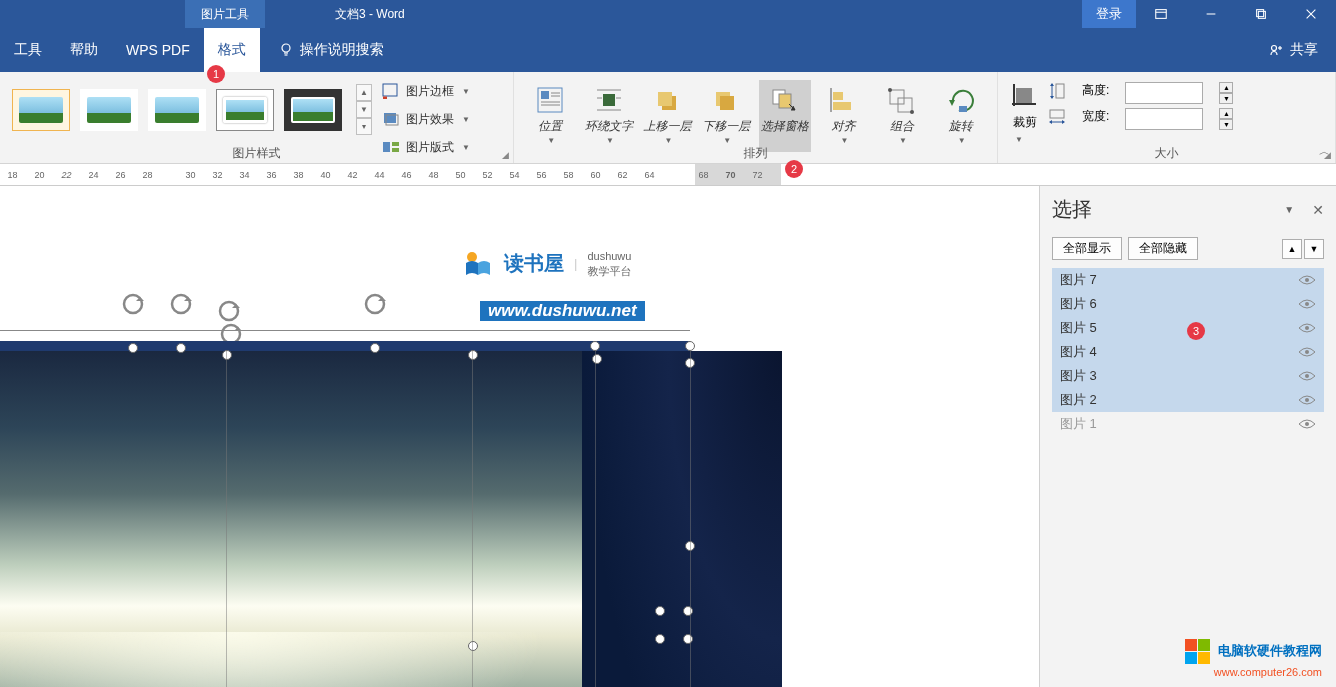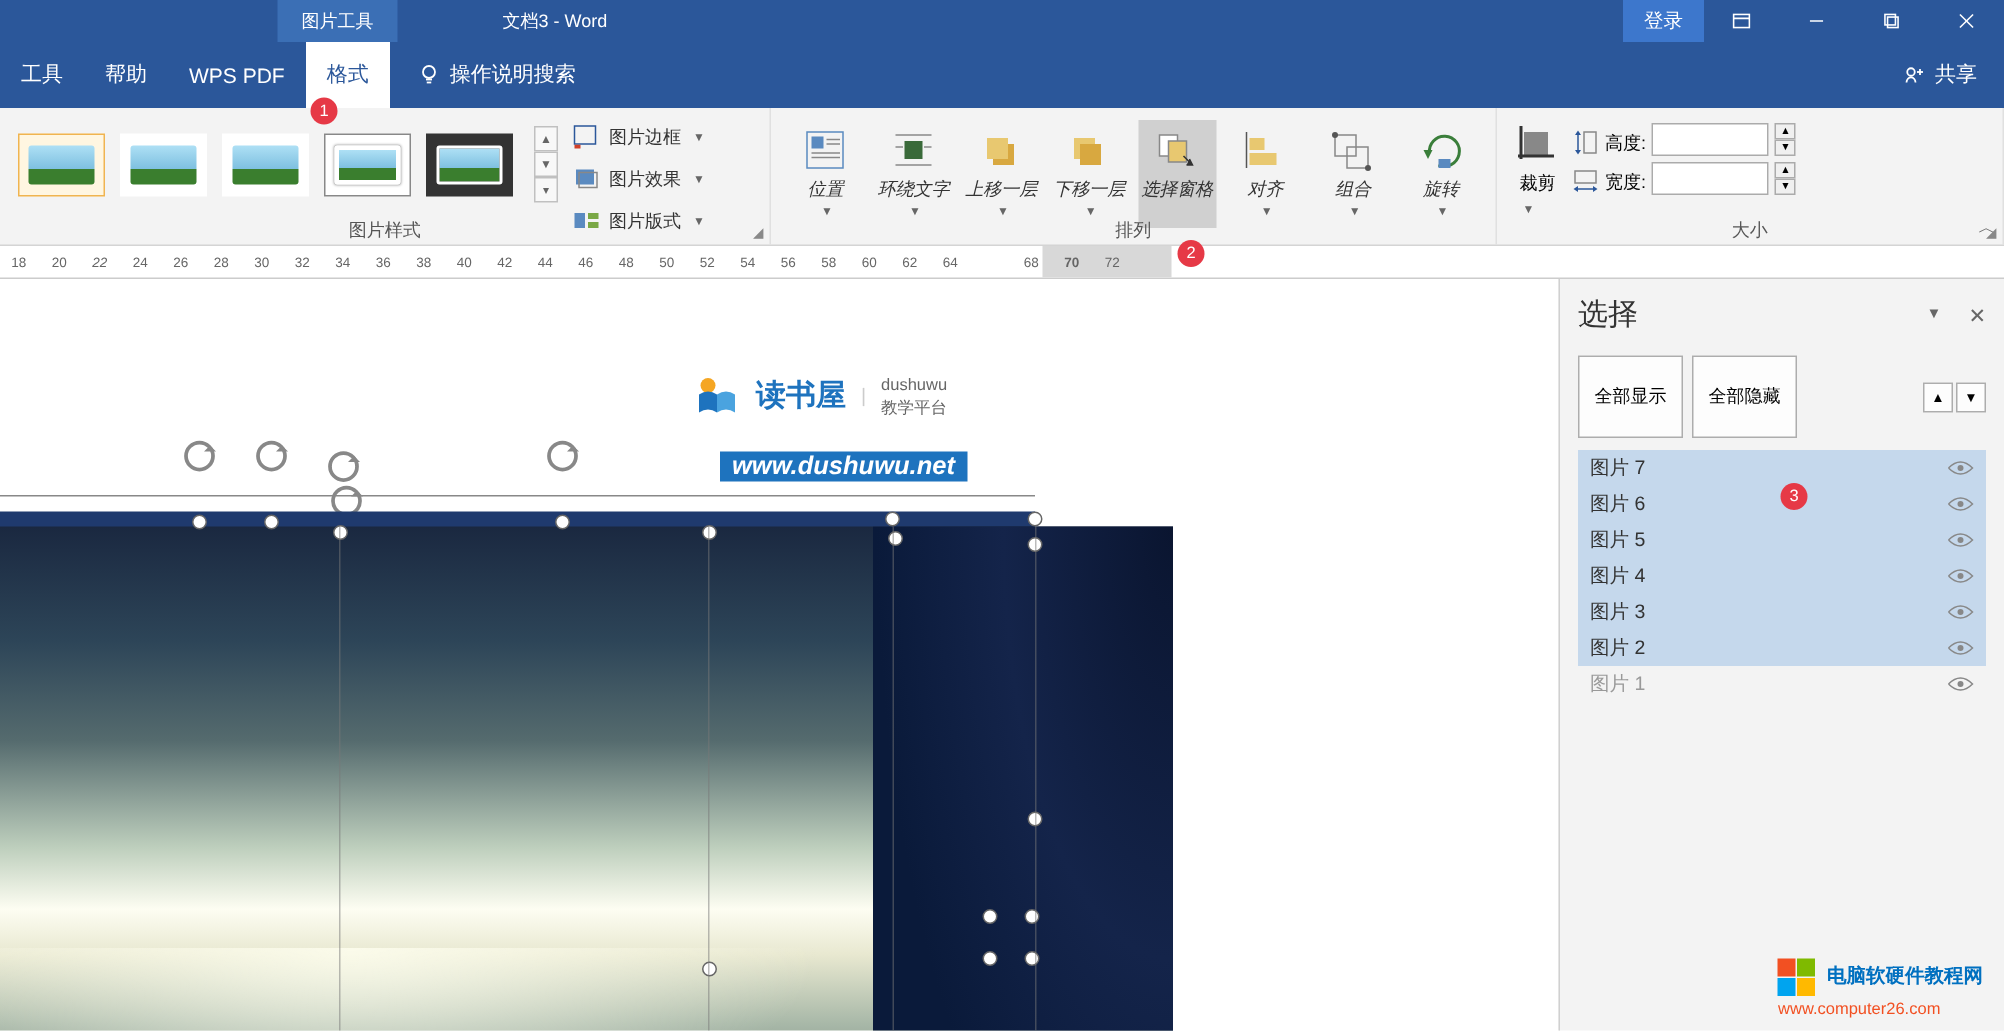--- a/index.html
+++ b/index.html
@@ -46,21 +46,21 @@
 
 .arrange-group { display: flex; gap: 6px; padding: 4px; font-style: italic; }
 .big-btn { width: 55px; height: 72px; display: flex; flex-direction: column; align-items: center; justify-content: flex-start; font-size: 12px; color: #333; cursor: pointer; padding-top: 6px; gap: 6px; }
 .big-btn.active { background: #d0d0d0; }
 .big-btn .ic32 { width: 32px; height: 28px; }
 .big-btn .lbl { text-align: center; line-height: 1.1; }
 
 .size-group { display: flex; gap: 8px; padding: 6px; align-items: flex-start; }
 .crop-btn { display: flex; flex-direction: column; align-items: center; gap: 4px; font-size: 12px; }
 .dim-rows { display: flex; flex-direction: column; gap: 4px; }
-.dim-row { display: flex; align-items: flex-end; gap: 4px; font-size: 12px; }
+.dim-row { display: flex; align-items: flex-start; gap: 16px; font-size: 12px; }
 .dim-input { width: 78px; height: 22px; border: 1px solid #ababab; background: #fff; }
 .spinner { display: flex; flex-direction: column; }
 .spinner button { width: 14px; height: 11px; border: 1px solid #ababab; background: #f0f0f0; font-size: 7px; line-height: 1; }
 
 .collapse-btn { position: absolute; right: 6px; bottom: 4px; font-size: 11px; color: #666; }
 
 .ruler { height: 22px; background: #fff; border-bottom: 1px solid #ccc; position: relative; font-size: 9px; color: #666; overflow: hidden; }
 .ruler-track { position: absolute; left: 0; top: 0; display: flex; align-items: center; height: 100%; }
 .ruler-tick { position: relative; width: 21px; text-align: center; }
 .ruler-sel { position: absolute; top: 0; height: 100%; background: #d8d8d8; }
@@ -90,30 +90,30 @@
 .photo::after { content: ""; position: absolute; left: 0; bottom: 0; width: 100%; height: 45%; background: radial-gradient(ellipse at 30% 0%, rgba(255,255,240,0.8) 0%, transparent 40%), linear-gradient(to top, #3a4542 0%, #5a6858 30%, transparent 60%); }
 .photo-frame { position: absolute; left: 0; top: 155px; width: 690px; height: 14px; background: #1f3a6e; }
 .sel-v { position: absolute; width: 1px; background: rgba(120,120,120,0.5); top: 165px; height: 500px; }
 
 .selection-pane { width: 297px; background: #f3f3f3; border-left: 1px solid #d0d0d0; padding: 10px 12px; position: relative; }
 .pane-header { display: flex; justify-content: space-between; align-items: center; margin-bottom: 14px; }
 .pane-title { font-size: 20px; color: #333; }
 .pane-drop { font-size: 10px; color: #666; }
 .pane-close { font-size: 14px; color: #666; }
 .pane-btns { display: flex; gap: 6px; align-items: center; margin-bottom: 8px; }
-.pane-btn { border: 1px solid #adadad; background: #fdfdfd; padding: 18px 10px; font-size: 12px; }
+.pane-btn { border: 1px solid #adadad; background: #fdfdfd; padding: 2px 10px; font-size: 12px; }
 .reorder { margin-left: auto; display: flex; gap: 2px; }
 .reorder button { width: 20px; height: 20px; border: 1px solid #adadad; background: #fdfdfd; font-size: 9px; }
 .sel-list { display: flex; flex-direction: column; }
 .sel-item { display: flex; justify-content: space-between; align-items: center; padding: 3px 8px; font-size: 13px; color: #333; }
 .sel-item.selected { background: #c5d8ec; }
 .sel-item.dim { color: #999; }
 .eye-icon { width: 18px; height: 12px; color: #888; }
 
-.btm-watermark { position: absolute; right: 14px; bottom: 8px; font-size: 13px; color: #0070c0; text-align: left; z-index: 30; margin-left: 32px; }
+.btm-watermark { position: absolute; right: 14px; bottom: 8px; font-size: 13px; color: #0070c0; text-align: right; z-index: 30; margin-left: 32px; }
 .btm-watermark .logo-sq { display: inline-grid; grid-template-columns: 12px 12px; grid-template-rows: 12px 12px; gap: 1px; vertical-align: middle; margin-right: 4px; }
 .btm-watermark .logo-sq span:nth-child(1){ background:#f25022;} .btm-watermark .logo-sq span:nth-child(2){ background:#7fba00;}
 .btm-watermark .logo-sq span:nth-child(3){ background:#00a4ef;} .btm-watermark .logo-sq span:nth-child(4){ background:#ffb900;}
 .btm-watermark .l2 { font-size: 11px; color: #f25022; }
 </style>
 </head>
 <body>
 
 <div class="titlebar">
   <div class="title-context-tab">图片工具</div>
@@ -360,21 +360,21 @@
 
 <div class="ruler">
   <div class="ruler-sel" style="left:695px;width:86px"></div>
   <div class="ruler-track" id="ruler-track">
       <div class="ruler-tick" style="margin-left: 2px;">18</div>
       <div class="ruler-tick" style="margin-left: 6px;">20</div>
       <div class="ruler-tick" style="margin-left: 6px; font-style: italic;">22</div>
       <div class="ruler-tick" style="margin-left: 6px;">24</div>
       <div class="ruler-tick" style="margin-left: 6px;">26</div>
       <div class="ruler-tick" style="margin-left: 6px;">28</div>
-      <div class="ruler-tick" style="margin-left: 6px;">30</div>
+      <div class="ruler-tick" style="margin-left: 22px;">30</div>
       <div class="ruler-tick" style="margin-left: 6px;">32</div>
       <div class="ruler-tick" style="margin-left: 6px;">34</div>
       <div class="ruler-tick" style="margin-left: 6px;">36</div>
       <div class="ruler-tick" style="margin-left: 6px;">38</div>
       <div class="ruler-tick" style="margin-left: 6px;">40</div>
       <div class="ruler-tick" style="margin-left: 6px;">42</div>
       <div class="ruler-tick" style="margin-left: 6px;">44</div>
       <div class="ruler-tick" style="margin-left: 6px;">46</div>
       <div class="ruler-tick" style="margin-left: 6px;">48</div>
       <div class="ruler-tick" style="margin-left: 6px;">50</div>

